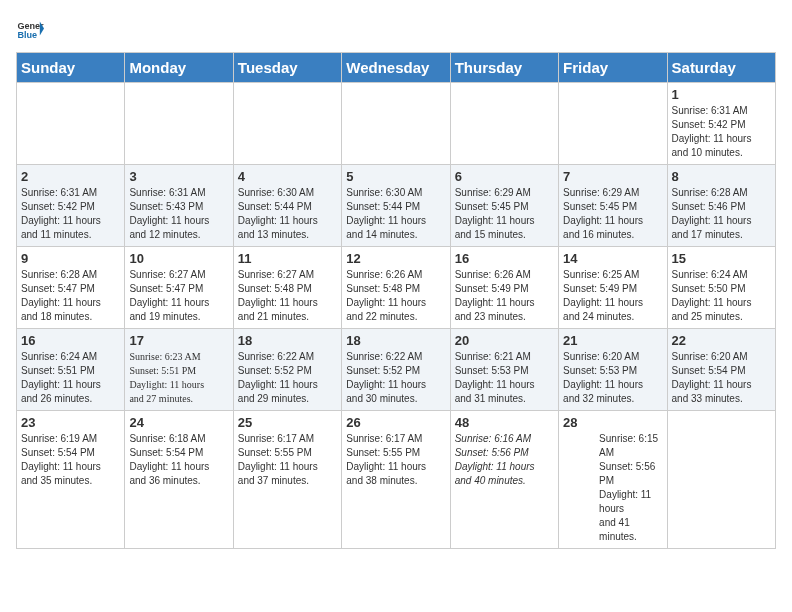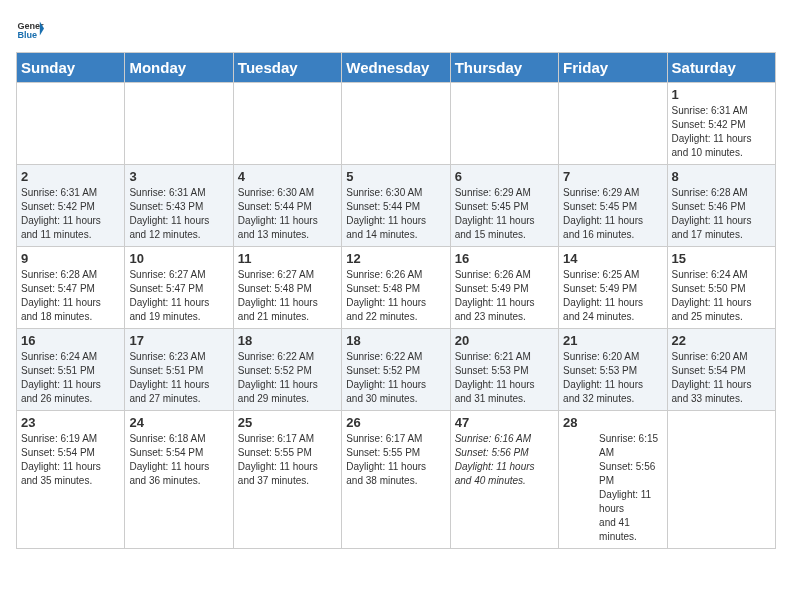--- a/index.html
+++ b/index.html
@@ -230,21 +230,21 @@
       <tr>
         <td>
           <div class="day-num">16</div>
           <div class="day-info" style="white-space: pre-line;">Sunrise: 6:24 AM
 Sunset: 5:51 PM
 Daylight: 11 hours
 and 26 minutes.</div>
         </td>
         <td>
           <div class="day-num">17</div>
-          <div class="day-info" style="white-space: pre-line;">Sunrise: 6:23 AM
+          <div class="day-info" style="white-space: pre-line; font-family: Liberation Serif, serif;">Sunrise: 6:23 AM
 Sunset: 5:51 PM
 Daylight: 11 hours
 and 27 minutes.</div>
         </td>
         <td>
           <div class="day-num">18</div>
           <div class="day-info" style="white-space: pre-line;">Sunrise: 6:22 AM
 Sunset: 5:52 PM
 Daylight: 11 hours
 and 29 minutes.</div>
@@ -301,21 +301,21 @@
 and 37 minutes.</div>
         </td>
         <td>
           <div class="day-num">26</div>
           <div class="day-info" style="white-space: pre-line;">Sunrise: 6:17 AM
 Sunset: 5:55 PM
 Daylight: 11 hours
 and 38 minutes.</div>
         </td>
         <td>
-          <div class="day-num">47</div>
+          <div class="day-num">48</div>
           <div class="day-info" style="white-space: pre-line; font-style: italic;">Sunrise: 6:16 AM
 Sunset: 5:56 PM
 Daylight: 11 hours
 and 40 minutes.</div>
         </td>
         <td>
           <div class="day-num">28</div>
           <div class="day-info" style="white-space: pre-line; margin-left: 36px;">Sunrise: 6:15 AM
 Sunset: 5:56 PM
 Daylight: 11 hours

